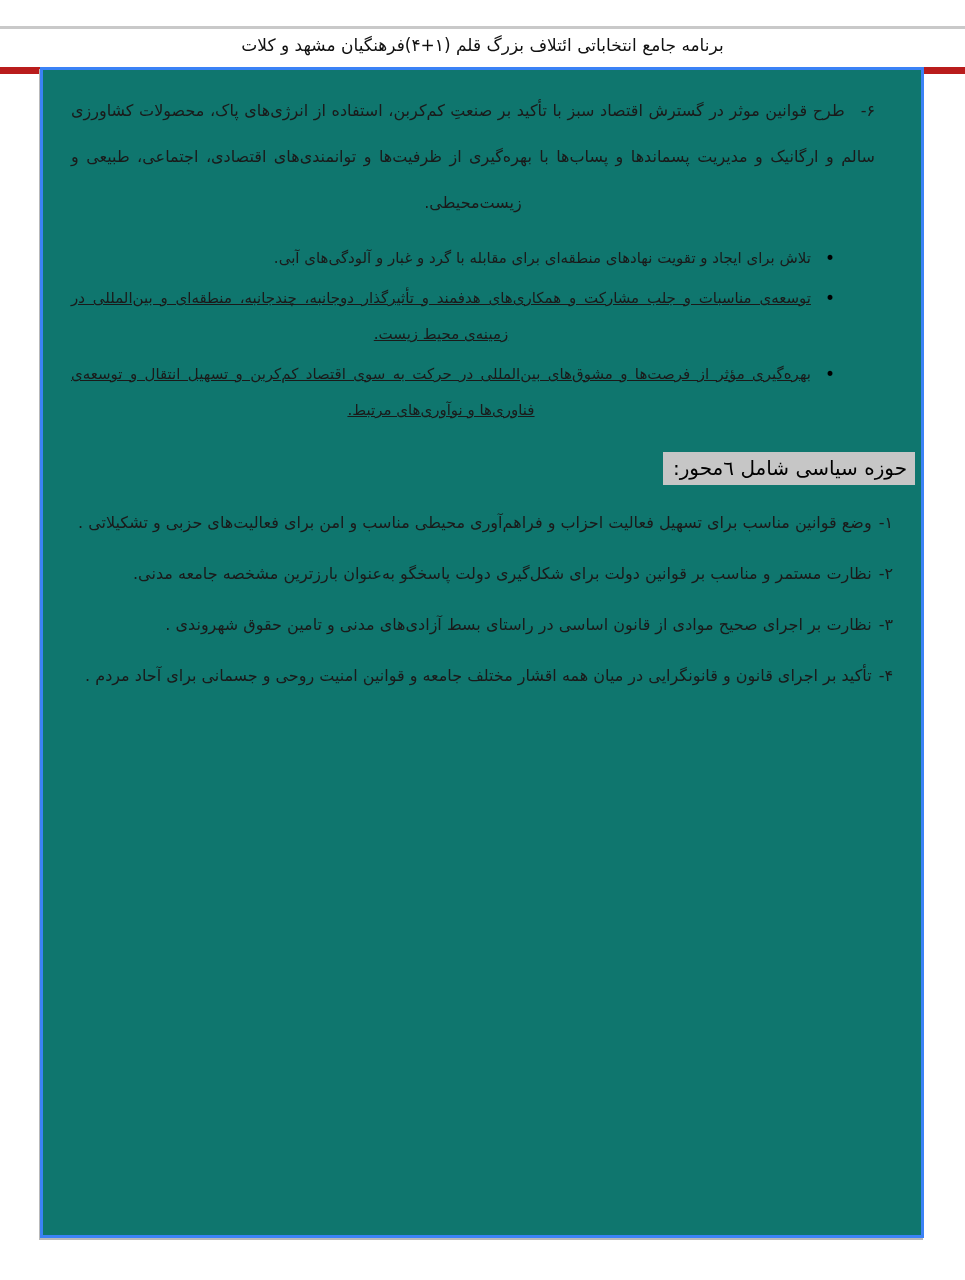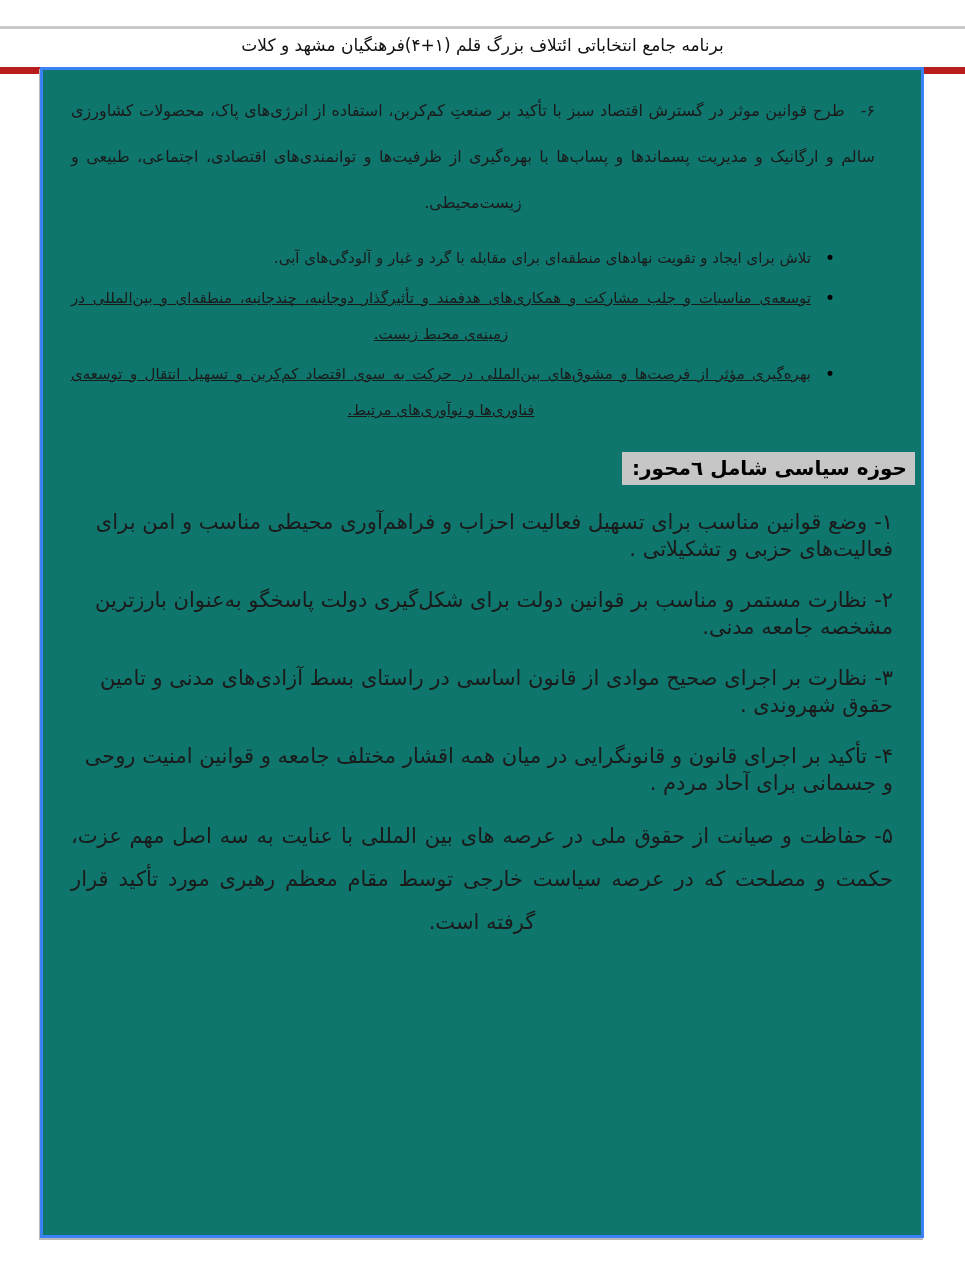--- a/index.html
+++ b/index.html
@@ -105,32 +105,32 @@
   
   .section-heading-wrap {
     margin-top: 24px;
     text-align: right;
   }
   .section-heading {
     display: inline-block;
     background: #c6c6c6;
     color: #000;
     font-size: 20px;
-    font-weight: bold;
+    font-weight: normal;
     line-height: 26px;
     padding: 3px 8px 4px 10px;
     margin-left: -24px; 
     margin-right: -22px;
   }
 
   
   .political { margin-top: 6px; }
   .pol-item {
     margin: 24px 0 0 0;
-    font-size: 21px;
+    font-size: 16px;
     line-height: 27px;
   }
   .pol-item .num { margin-left: 7px; }
   .pol-item.single { text-align: right; }
   .pol-item.multi  { text-align: justify; text-align-last: center; line-height: 43px; margin-top: 18px; }
 </style>
 </head>
 <body>
 
 <div class="top-rule"></div>
@@ -177,19 +177,16 @@
     </p>
 
     <p class="item pol-item single">
       <span class="num">۳-</span><span class="txt">نظارت بر اجرای صحیح موادی از قانون اساسی در راستای بسط آزادی‌های مدنی و تامین حقوق شهروندی .</span>
     </p>
 
     <p class="item pol-item single">
       <span class="num">۴-</span><span class="txt">تأکید بر اجرای قانون و قانونگرایی در میان همه اقشار مختلف جامعه و قوانین امنیت روحی و جسمانی برای آحاد مردم .</span>
     </p>
 
-    <p class="item pol-item multi">
-      <span class="num">۵-</span><span class="txt">حفاظت و صیانت از حقوق ملی در عرصه های بین المللی با عنایت به سه اصل مهم عزت، حکمت و مصلحت که در عرصه سیاست خارجی توسط مقام معظم رهبری مورد تأکید قرار گرفته است.</span>
-    </p>
 
   </section>
 
 </div>
 
 </body></html>

